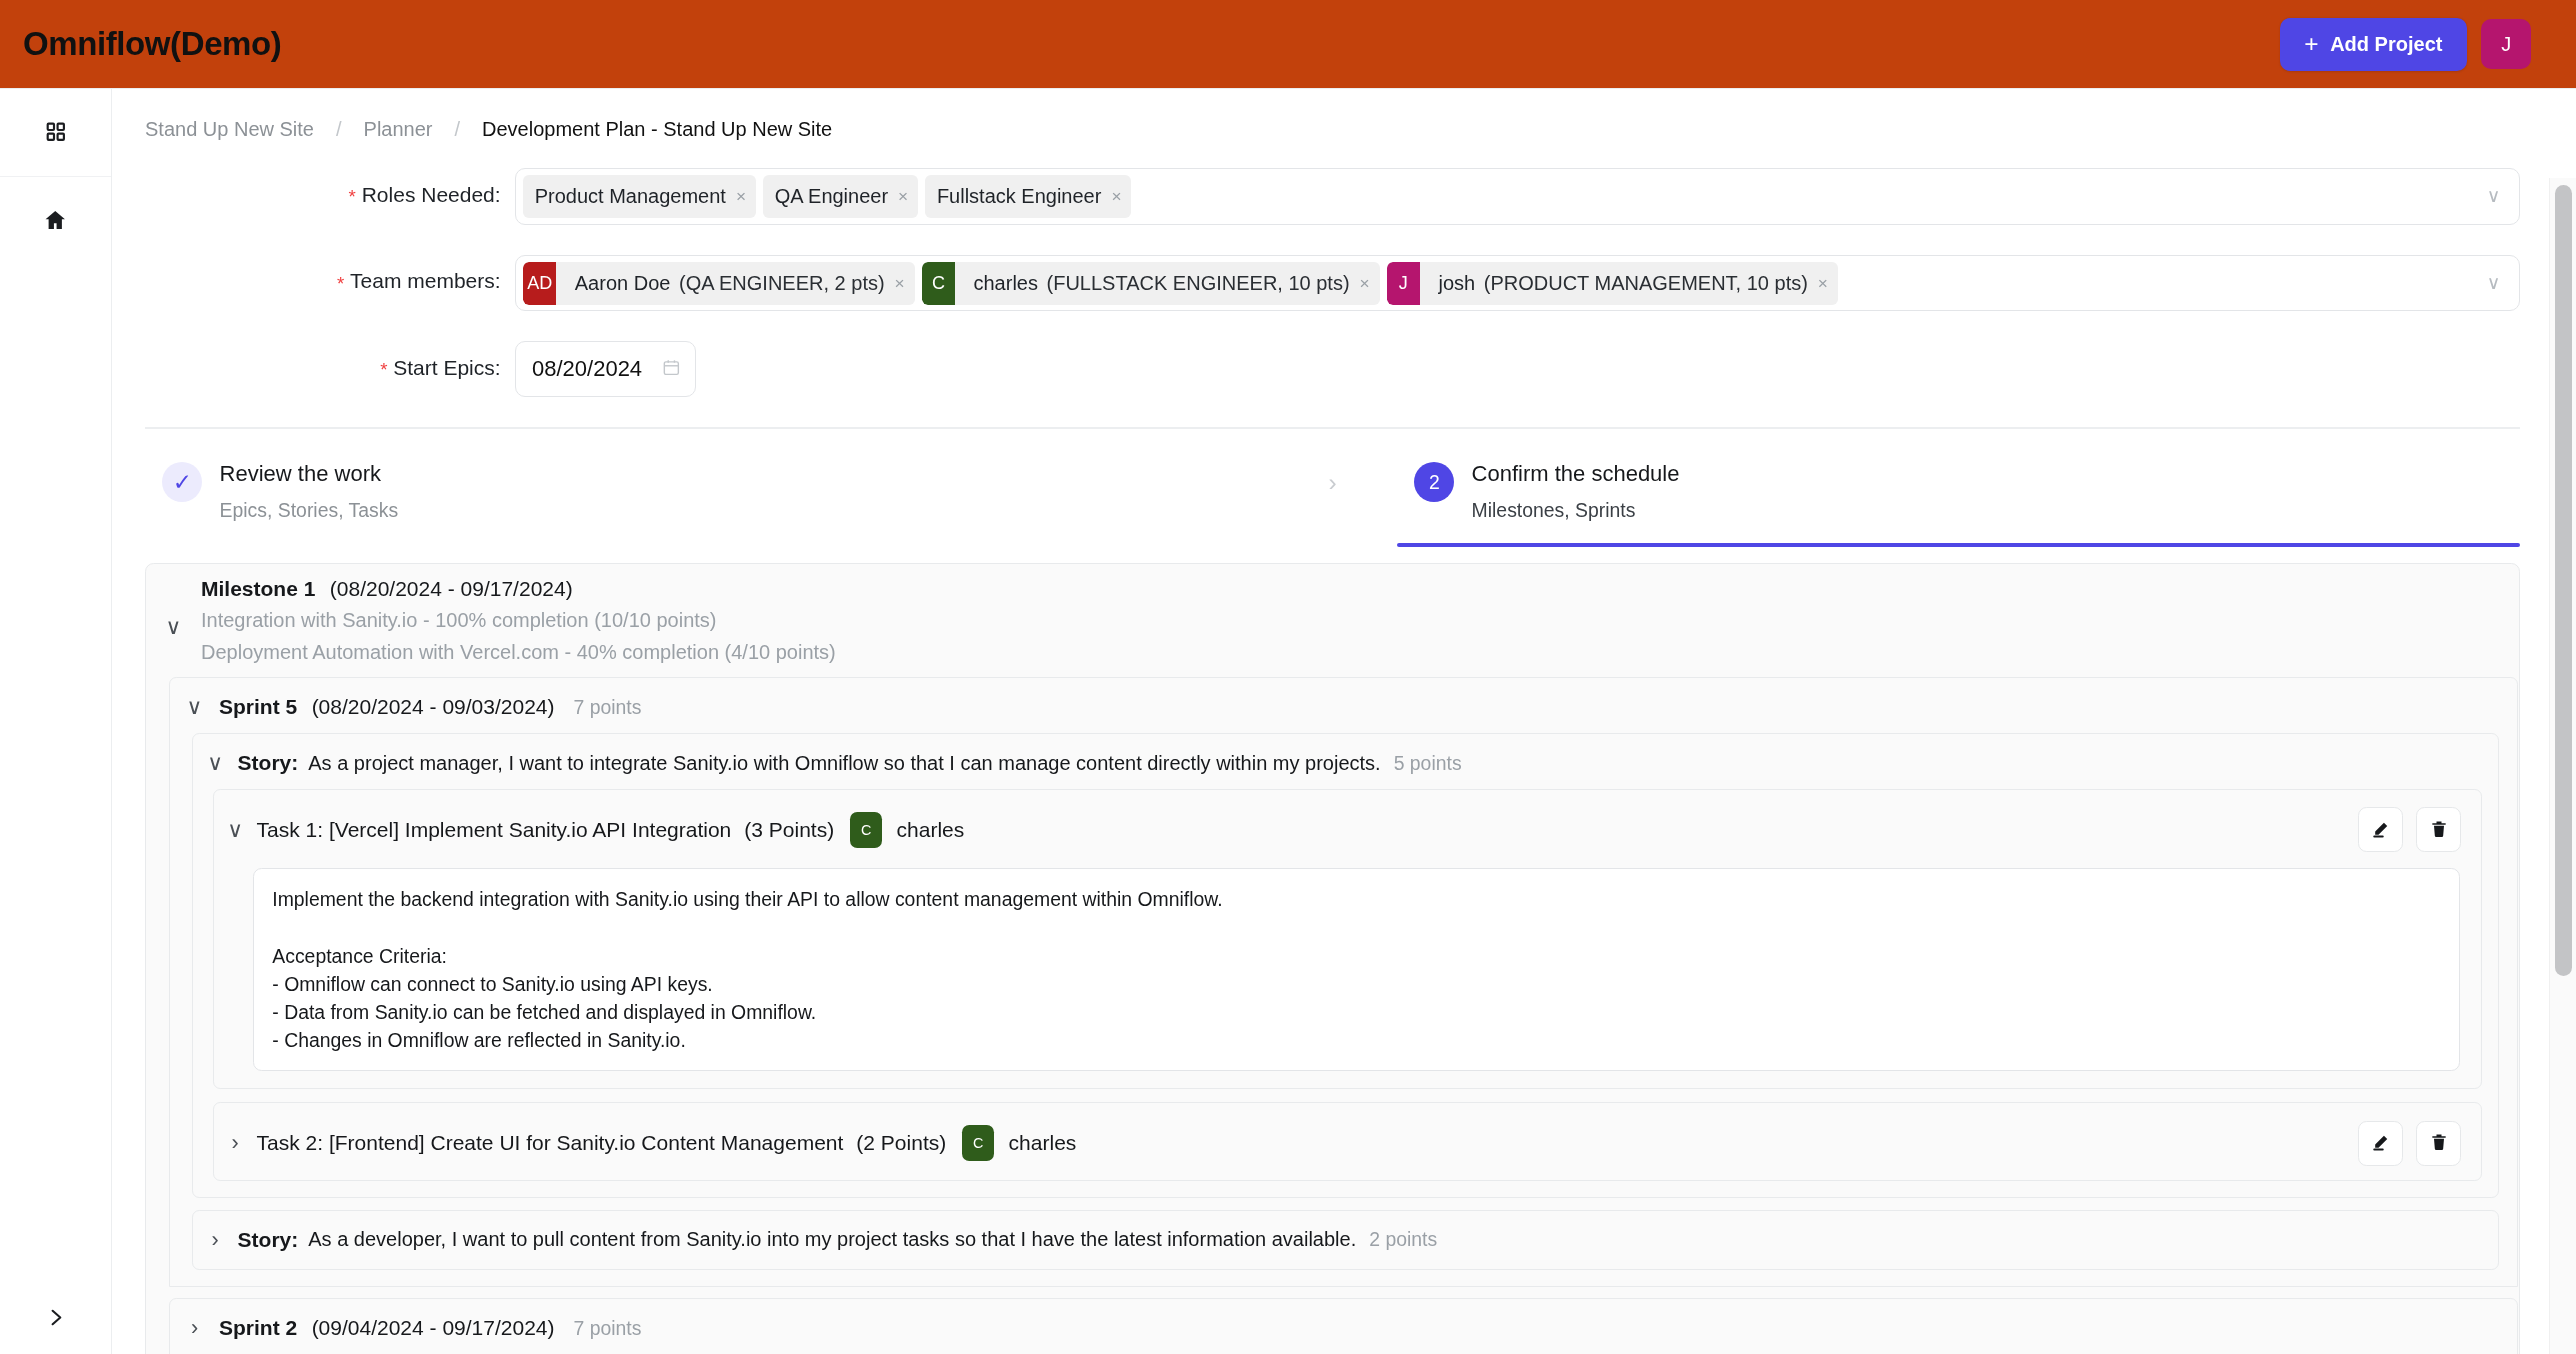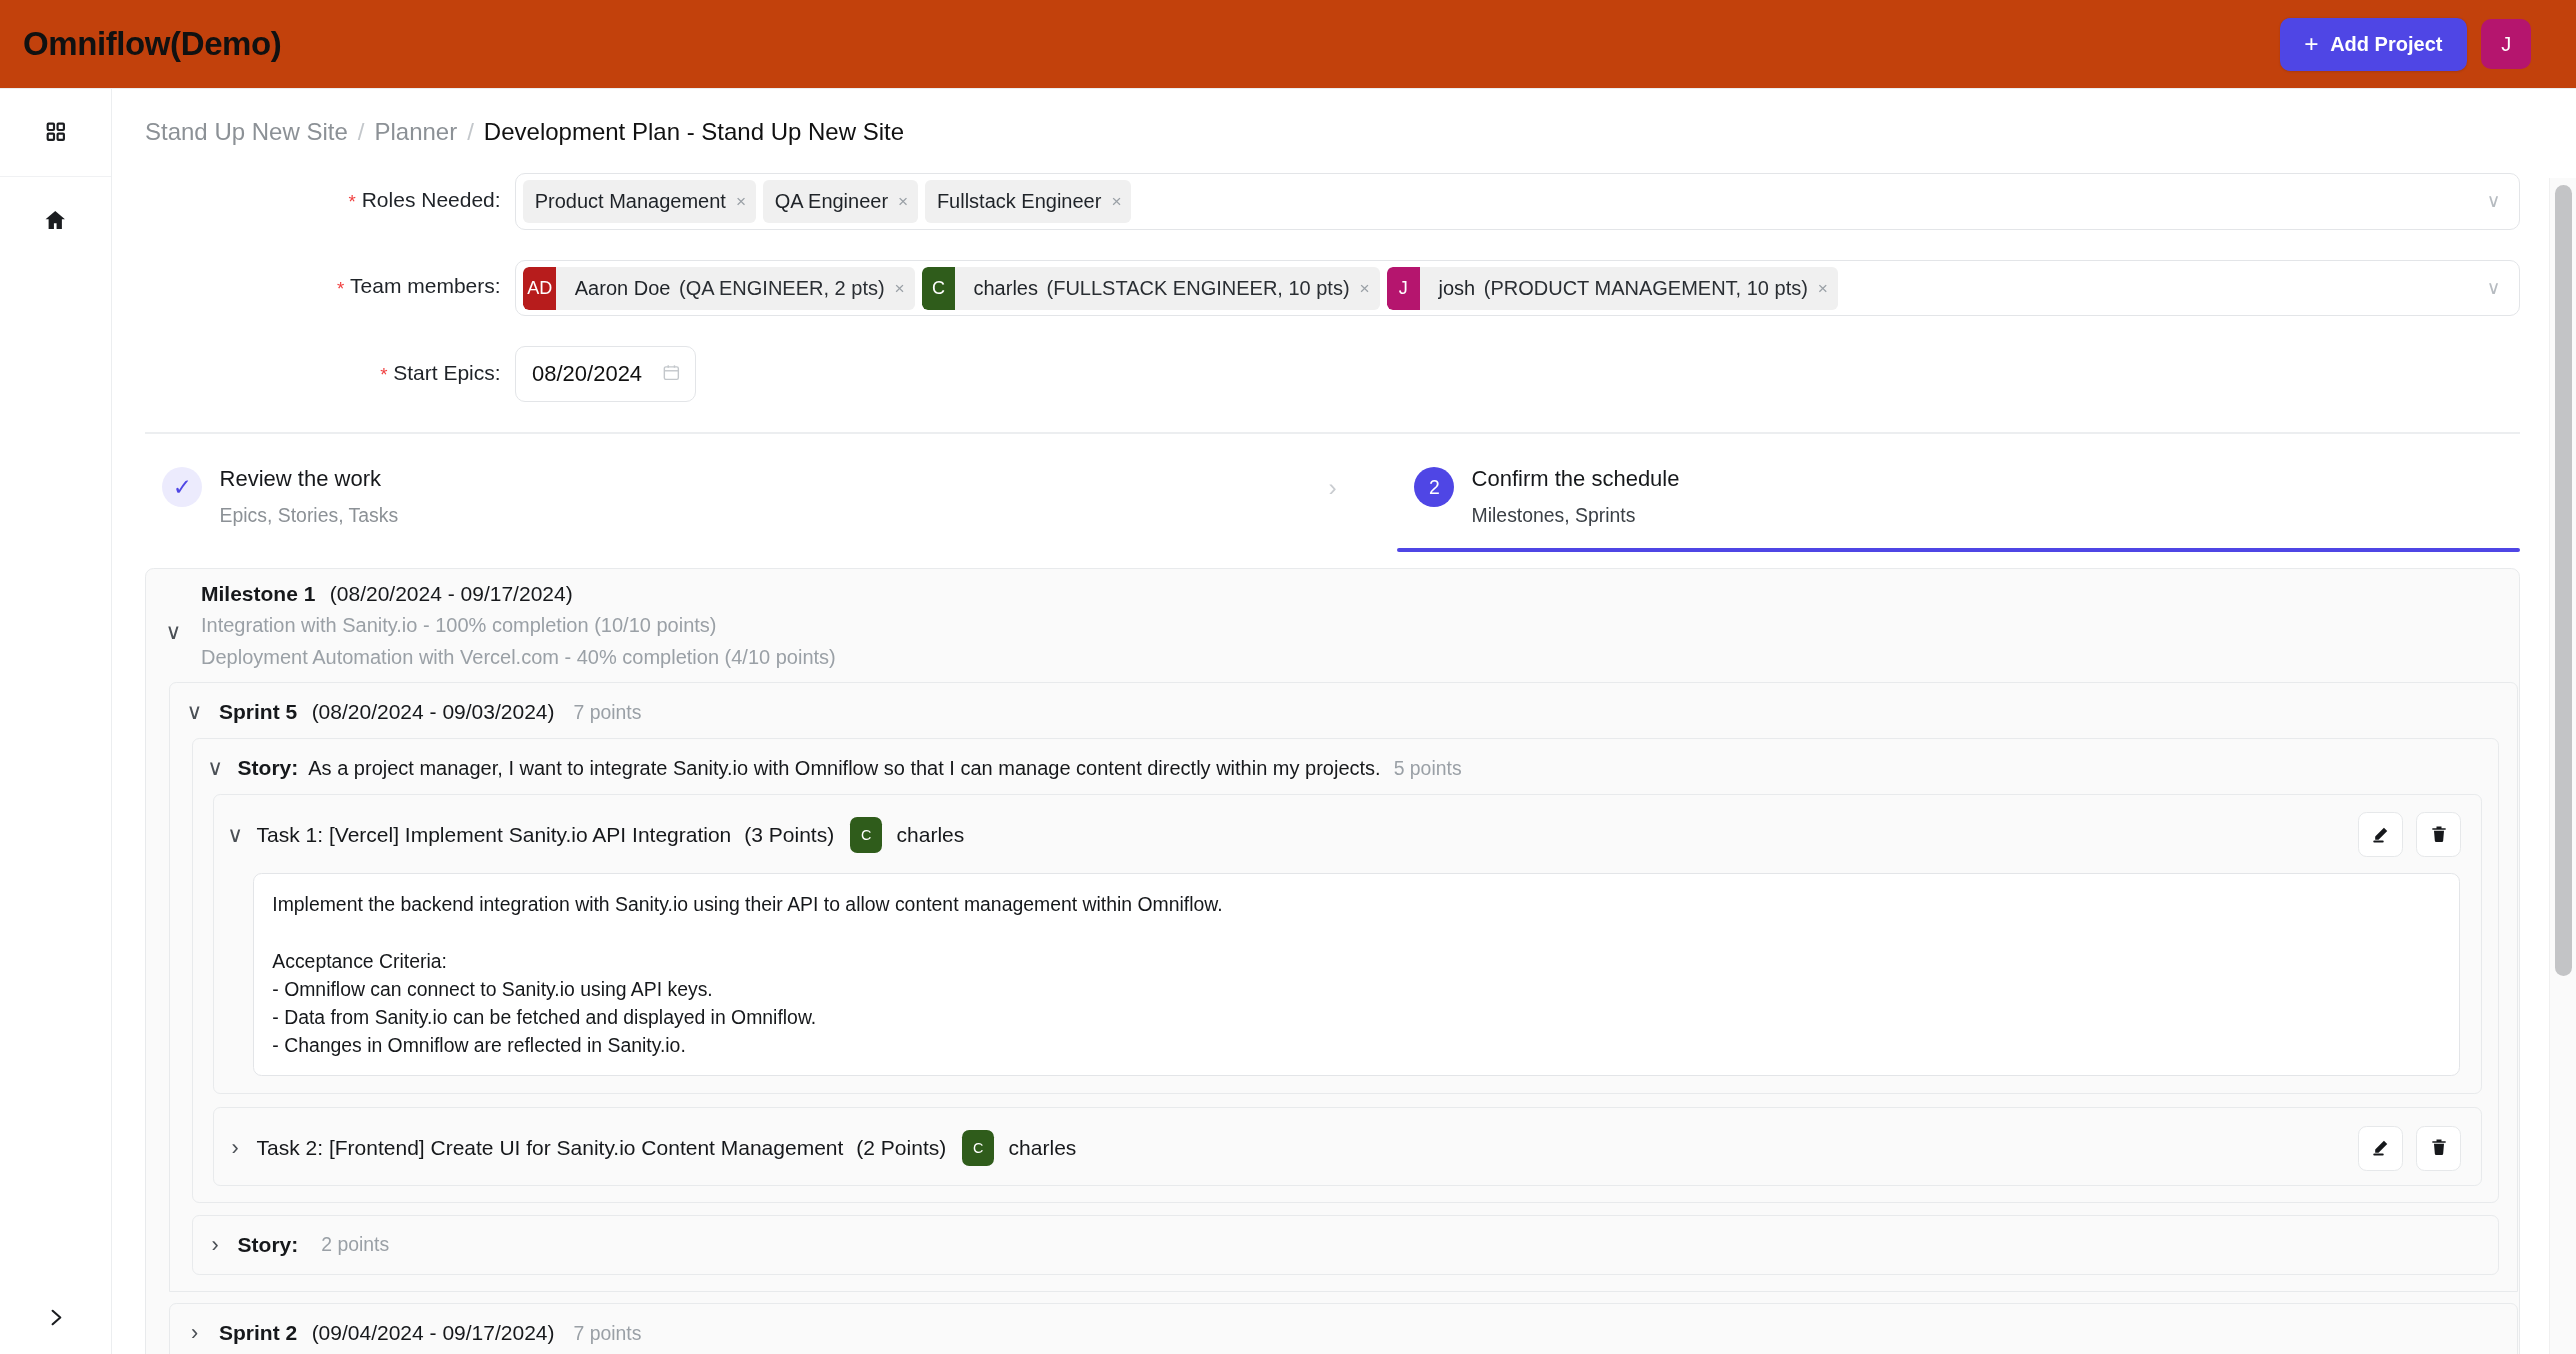--- a/index.html
+++ b/index.html
@@ -63,23 +63,23 @@
   }
 
   
   .main {
     flex: 1 1 auto; min-width: 0; position: relative;
     overflow: hidden; background: #fff;
   }
   .main-inner { padding: 0 0 0 0; }
 
   .breadcrumb {
-    display: flex; align-items: center; gap: 10px;
+    display: flex; align-items: center; gap: 22px;
     padding: 29px 7px 20px 33px;
-    font-size: 24px;
+    font-size: 20px;
   }
   .bc-muted { color: #8c9196; }
   .bc-sep { color: #c3c7cb; }
   .bc-current { color: #111; }
 
   
   .form-area { padding: 7.2px 56px 0 0; }
   .form-row { display: flex; align-items: flex-start; margin-bottom: 30px; }
   .form-label {
     width: 403px; flex: 0 0 403px; text-align: right;
@@ -462,20 +462,21 @@
                       </div>
                     </div>
                   </div>
                 </div>
               </div>
 
               <div class="story-card">
                 <div class="story-head">
                   <div class="st-caret">›</div>
                   <div class="st-label">Story:</div>
+                  <div class="st-text">As a developer, I want to pull content from Sanity.io into my project tasks so that I have the latest information available.</div>
                   <div class="st-points">2 points</div>
                 </div>
               </div>
             </div>
 
             <div class="sprint-card" style="margin-top:11.5px;">
               <div class="sprint-head">
                 <div class="sp-caret">›</div>
                 <div class="sp-title">
                   <b>Sprint 2</b>

